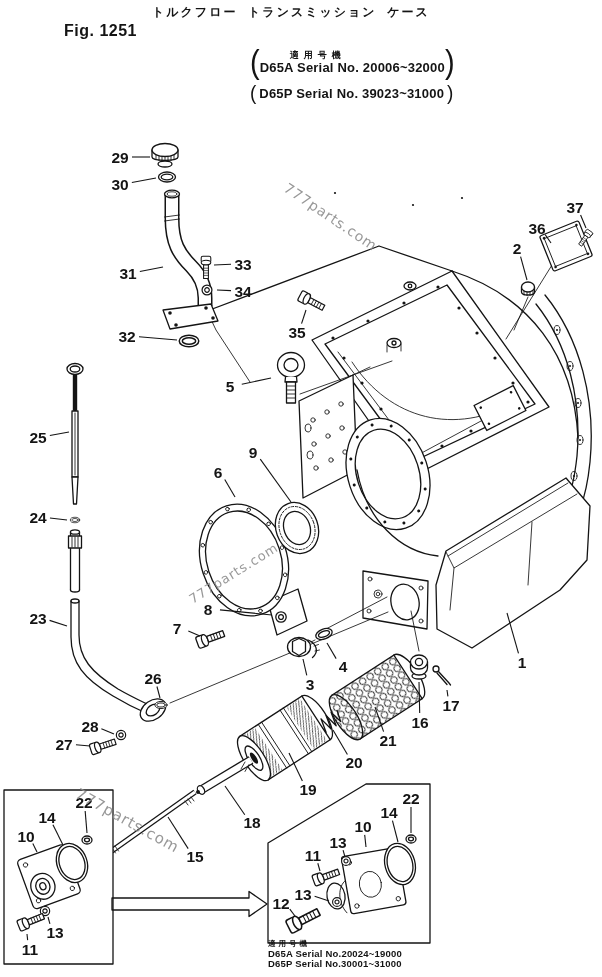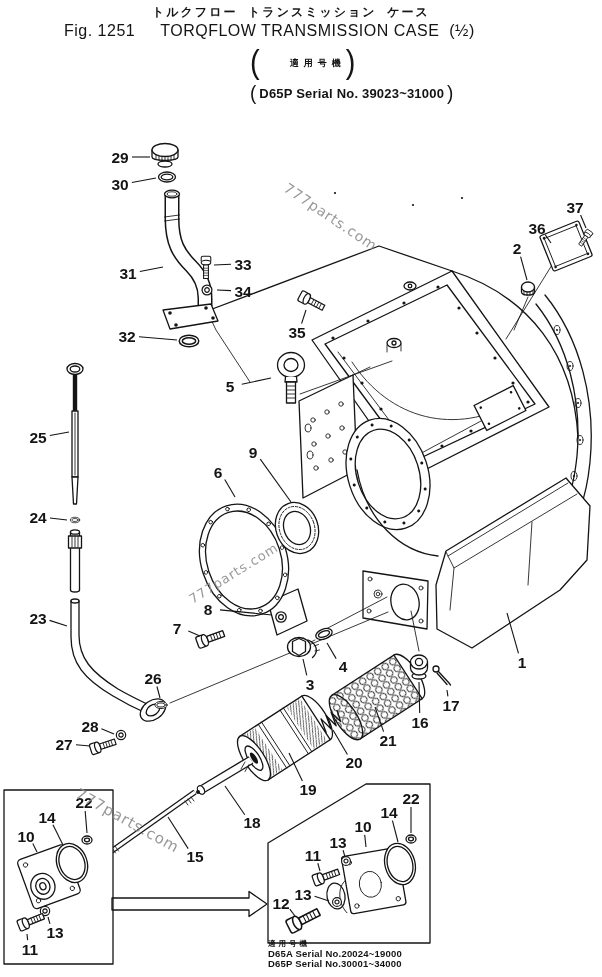--- a/index.html
+++ b/index.html
@@ -1,20 +1,20 @@
 <!DOCTYPE html>
 <html><head>
 <meta charset="utf-8">
 <style>
   html,body{margin:0;padding:0;background:#e8e8e8;}
   .page{position:relative;width:602px;height:977px;background:#ffffff;overflow:hidden;
         font-family:"Liberation Sans",sans-serif;color:#141414;}
   .hdr{position:absolute;inset:0;pointer-events:none;}
   .jp{position:absolute;left:152px;top:4px;font-weight:bold;font-size:12px;letter-spacing:2px;white-space:pre;}
-  .figrow{position:absolute;left:64px;top:22px;display:flex;gap:25px;font-weight:normal;font-size:16px;letter-spacing:.5px;white-space:nowrap;}
+  .figrow{position:absolute;left:64px;top:22px;display:flex;gap:13px;font-weight:bold;font-size:16px;letter-spacing:.5px;white-space:nowrap;}
   .sgroup1{position:absolute;left:250px;top:46px;display:flex;align-items:center;}
   .bigparen{font-size:29px;font-weight:400;transform:scaleY(1.12);}
   .scol{display:flex;flex-direction:column;}
   .applbl{font-size:9px;font-weight:bold;letter-spacing:5px;margin-left:30px;line-height:10px;}
   .sline{font-size:13px;font-weight:bold;letter-spacing:.2px;line-height:15px;white-space:nowrap;}
   .sgroup2{position:absolute;left:250px;top:82px;display:flex;align-items:center;gap:3px;}
   .midparen{font-size:19px;font-weight:400;transform:scaleY(1.1);}
   .fnote{position:absolute;left:268px;top:939px;line-height:10px;}
   .applbl2{font-size:7.5px;font-weight:bold;letter-spacing:3px;}
   .fl{font-size:9.5px;font-weight:bold;letter-spacing:.2px;white-space:nowrap;}
@@ -29,26 +29,26 @@
 </style>
 </head>
 <body>
 
 <div class="page">
 
   <header class="hdr">
     <div class="jp">トルクフロー  トランスミッション  ケース</div>
     <div class="figrow">
       <span>Fig. 1251</span>
-      <span><span>TORQFLOW TRANSMISSION CASE</span>&nbsp;&nbsp;<span>(½)</span></span>
     </div>
     <div class="sgroup1">
       <span class="bigparen">(</span>
       <span class="scol">
         <span class="applbl">適用号機</span>
+        <span class="sline">D65A Serial No. 20006~32000</span>
       </span>
       <span class="bigparen">)</span>
     </div>
     <div class="sgroup2">
       <span class="midparen">(</span>
       <span class="sline">D65P Serial No. 39023~31000</span>
       <span class="midparen">)</span>
     </div>
   </header>
 
@@ -519,15 +519,15 @@
     <g id="watermark-layer">
         <text transform="translate(328,221) rotate(34)" class="wm" font-size="14" fill="#8d8d8d">777parts.com</text>
         <text transform="translate(236,577) rotate(-32)" class="wm" font-size="13" fill="#8d8d8d">777parts.com</text>
         <text transform="translate(125,825) rotate(29)" class="wm" font-size="15" fill="#8d8d8d">777parts.com</text>
       </g>
   </svg>
 
   <footer class="fnote">
     <div class="applbl2">適用号機</div>
     <div class="fl">D65A Serial No.20024~19000</div>
-    <div class="fl">D65P Serial No.30001~34000</div>
+    <div class="fl">D65P Serial No.30001~31000</div>
   </footer>
 </div>
 
 </body></html>

